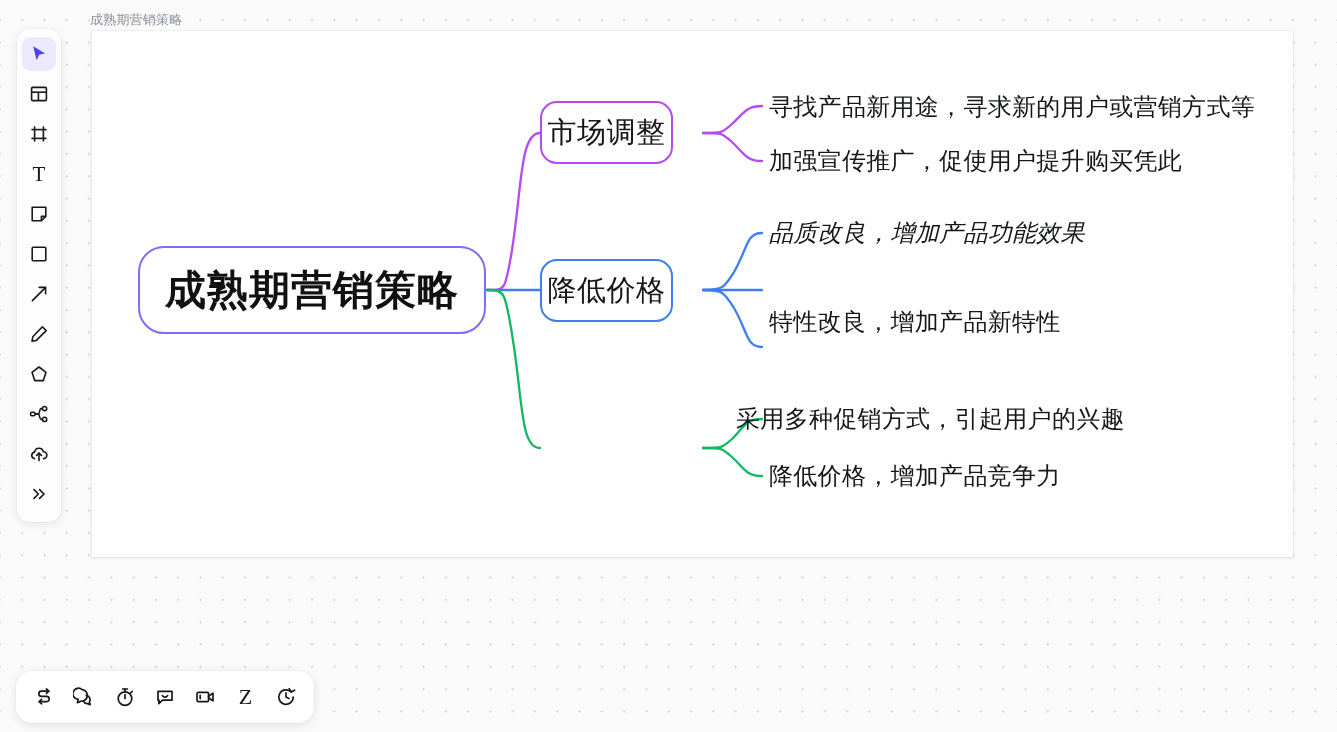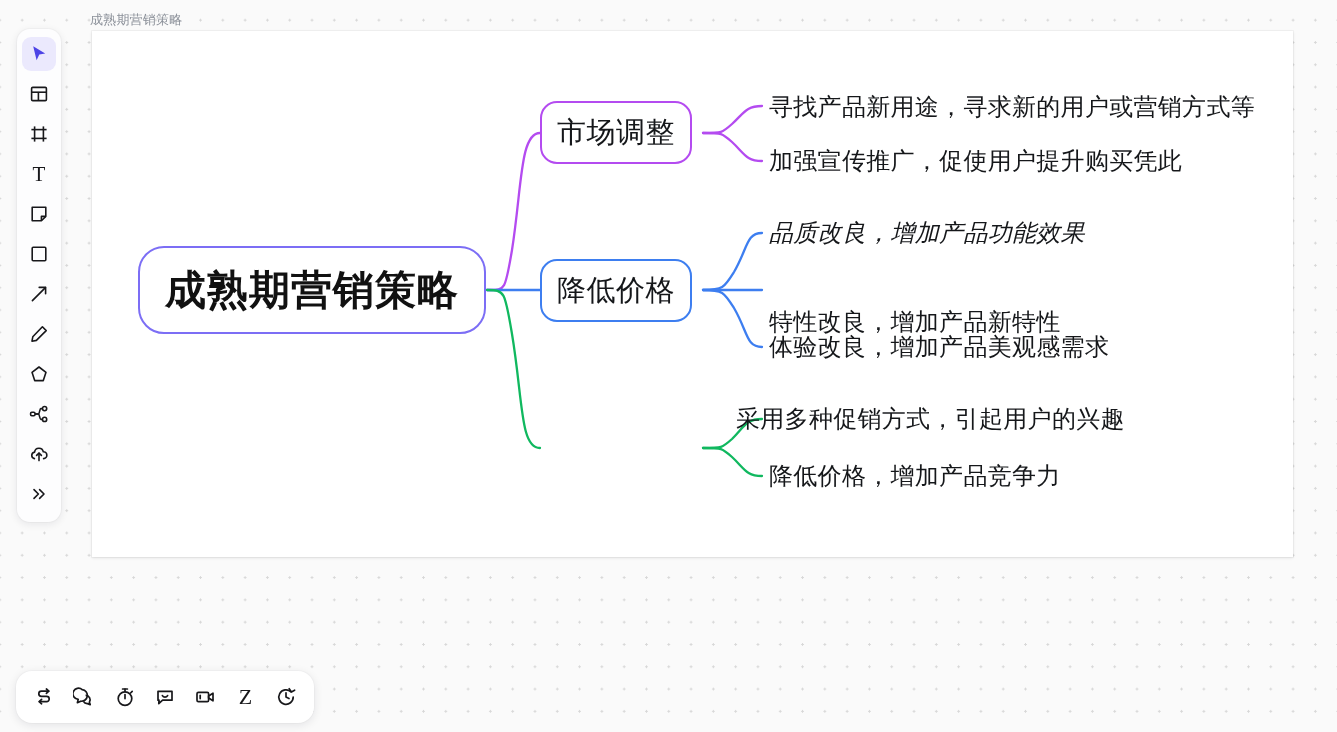--- a/index.html
+++ b/index.html
@@ -68,21 +68,21 @@
     width: 348px;
     height: 88px;
     border: 2.4px solid #7c6ef5;
     border-radius: 26px;
     font-size: 41px;
     font-weight: bold;
     color: #111111;
     letter-spacing: 1px;
   }
   .node-branch {
-    width: 152px;
+    width: 133px;
     height: 63px;
     border-radius: 17px;
     font-size: 29px;
     color: #15171a;
     letter-spacing: 0.5px;
     align-items: center;
   }
   #node-market   { left: 540px; top: 101px; border: 2.3px solid #b44bf0; }
   #node-product  { left: 540px; top: 259px; border: 2.3px solid #3d7ef0; }
   #node-sales    { left: 540px; top: 416px; border: 2.3px solid #10b85f; }
@@ -190,21 +190,20 @@
   </div>
   <div class="node node-branch" id="node-product">
     <span>降低价格</span>
   </div>
 
   <div class="leaf" style="left:769px; top:149px;">加强宣传推广，促使用户提升购买凭此</div>
   <div class="leaf" style="left:769px; top:95px;">寻找产品新用途，寻求新的用户或营销方式等</div>
 
   <div class="leaf" style="left:769px; top:221px;font-style:italic;">品质改良，增加产品功能效果</div>
   <div class="leaf" style="left:769px; top:262px;margin-top:48px;">特性改良，增加产品新特性</div>
-  <div class="leaf" style="left:769px; top:335px;">体验改良，增加产品美观感需求</div>
 
   <div class="leaf" style="left:736px; top:407px;">采用多种促销方式，引起用户的兴趣</div>
   <div class="leaf" style="left:769px; top:464px;">降低价格，增加产品竞争力</div>
 
   <div id="left-toolbar">
 
     <div class="tool selected">
       <span>
         <svg width="20" height="20" viewBox="0 0 20 20">
           <path d="M4.2 2.3 L16.2 9.4 L10.3 10.6 L7.6 16.3 Z" fill="#4d44e6"></path>

